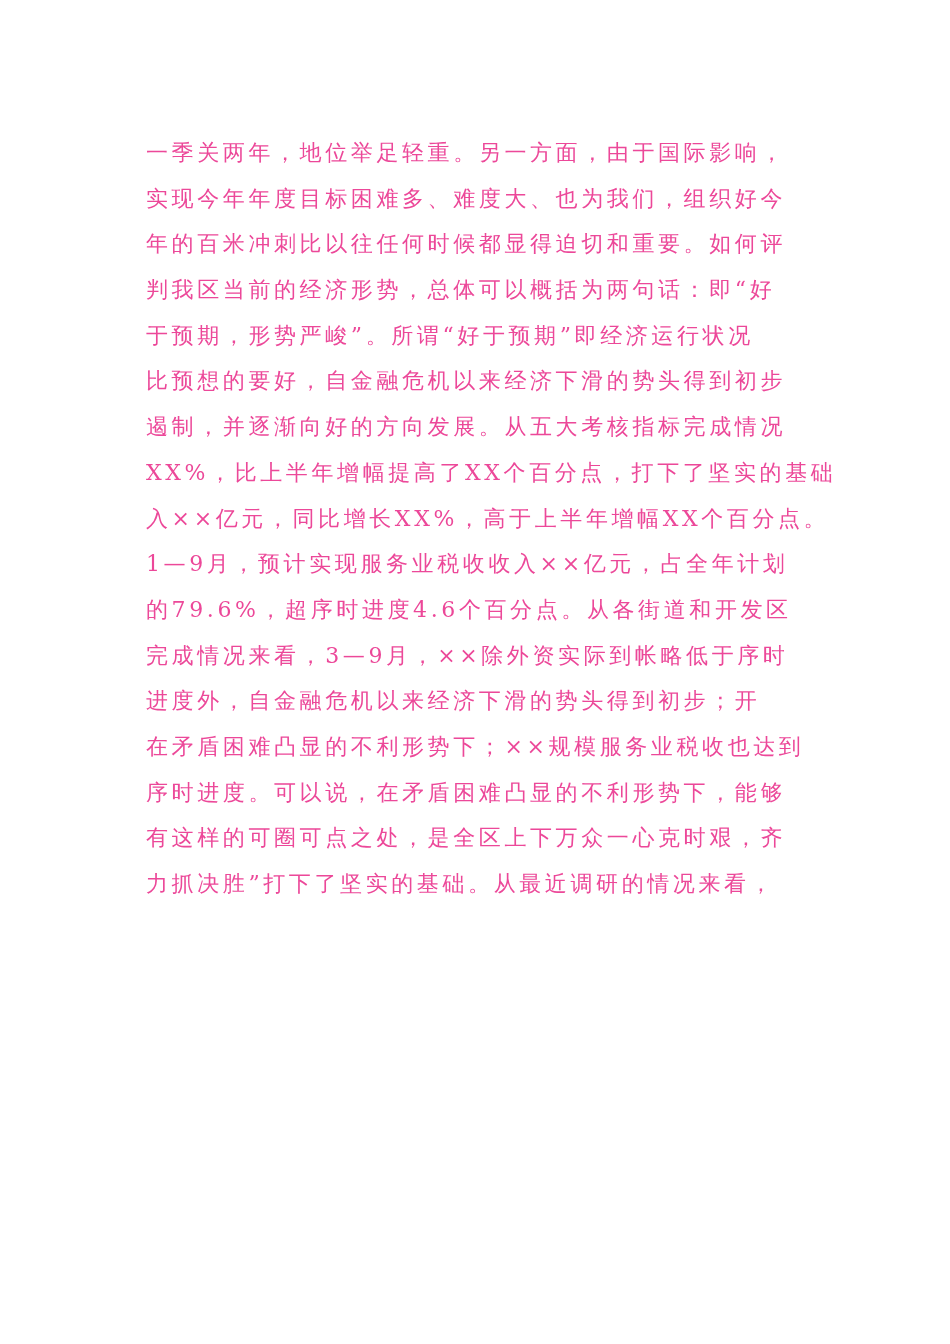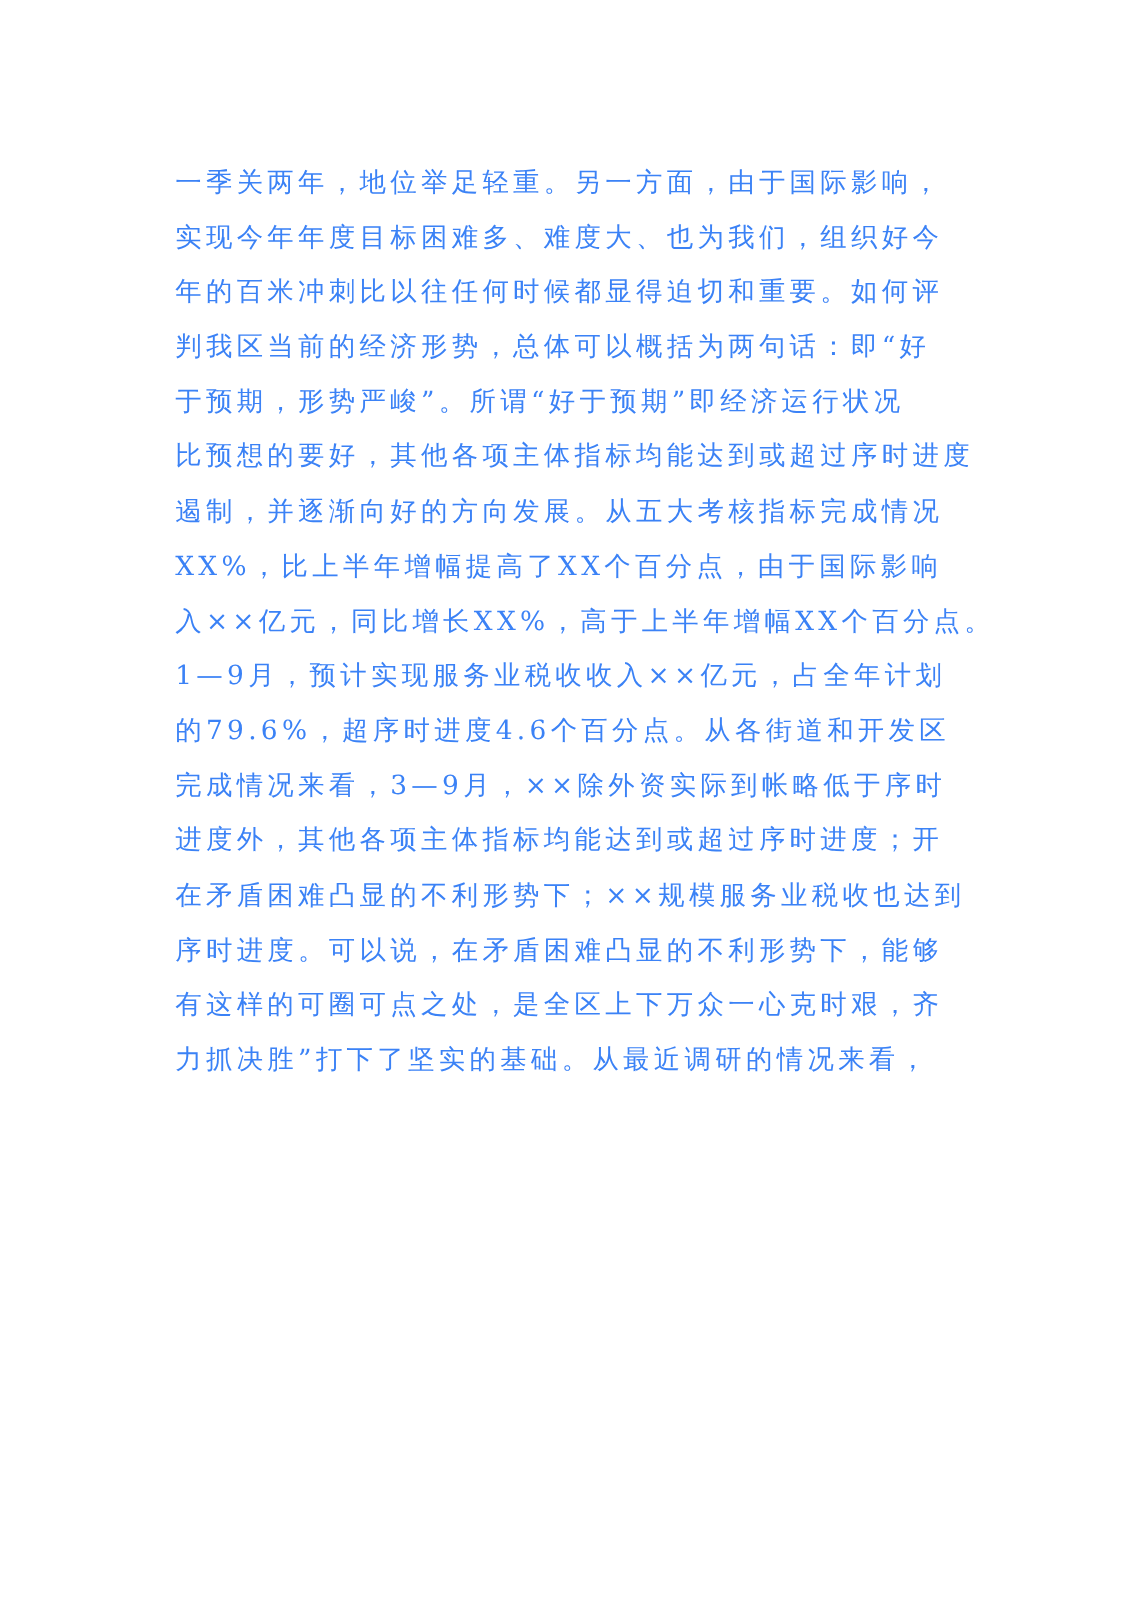--- a/index.html
+++ b/index.html
@@ -29,40 +29,40 @@
       margin: 0;
       padding: 0;
     }
     .line {
       display: block;
       height: 45.7px;
       line-height: 45.7px;
       font-family: "DejaVu Serif", "Liberation Serif", serif;
       font-size: 22px;
       letter-spacing: 3.6px;
-      color: #3b82f6;
+      color: #ec4899;
       white-space: nowrap;
     }
   </style>
 </head>
 <body>
 
 <div class="page">
   <div class="body-text">
     <span class="line">一季关两年，地位举足轻重。另一方面，由于国际影响，</span>
     <span class="line">实现今年年度目标困难多、难度大、也为我们，组织好今</span>
     <span class="line">年的百米冲刺比以往任何时候都显得迫切和重要。如何评</span>
     <span class="line">判我区当前的经济形势，总体可以概括为两句话：即“好</span>
     <span class="line">于预期，形势严峻”。所谓“好于预期”即经济运行状况</span>
-    <span class="line">比预想的要好，其他各项主体指标均能达到或超过序时进度</span>
+    <span class="line">比预想的要好，自金融危机以来经济下滑的势头得到初步</span>
     <span class="line">遏制，并逐渐向好的方向发展。从五大考核指标完成情况</span>
-    <span class="line">XX%，比上半年增幅提高了XX个百分点，由于国际影响</span>
+    <span class="line">XX%，比上半年增幅提高了XX个百分点，打下了坚实的基础</span>
     <span class="line">入××亿元，同比增长XX%，高于上半年增幅XX个百分点。</span>
     <span class="line">1—9月，预计实现服务业税收收入××亿元，占全年计划</span>
     <span class="line">的79.6%，超序时进度4.6个百分点。从各街道和开发区</span>
     <span class="line">完成情况来看，3—9月，××除外资实际到帐略低于序时</span>
-    <span class="line">进度外，其他各项主体指标均能达到或超过序时进度；开</span>
+    <span class="line">进度外，自金融危机以来经济下滑的势头得到初步；开</span>
     <span class="line">在矛盾困难凸显的不利形势下；××规模服务业税收也达到</span>
     <span class="line">序时进度。可以说，在矛盾困难凸显的不利形势下，能够</span>
     <span class="line">有这样的可圈可点之处，是全区上下万众一心克时艰，齐</span>
     <span class="line">力抓决胜”打下了坚实的基础。从最近调研的情况来看，</span>
   </div>
 </div>
 
 </body></html>

